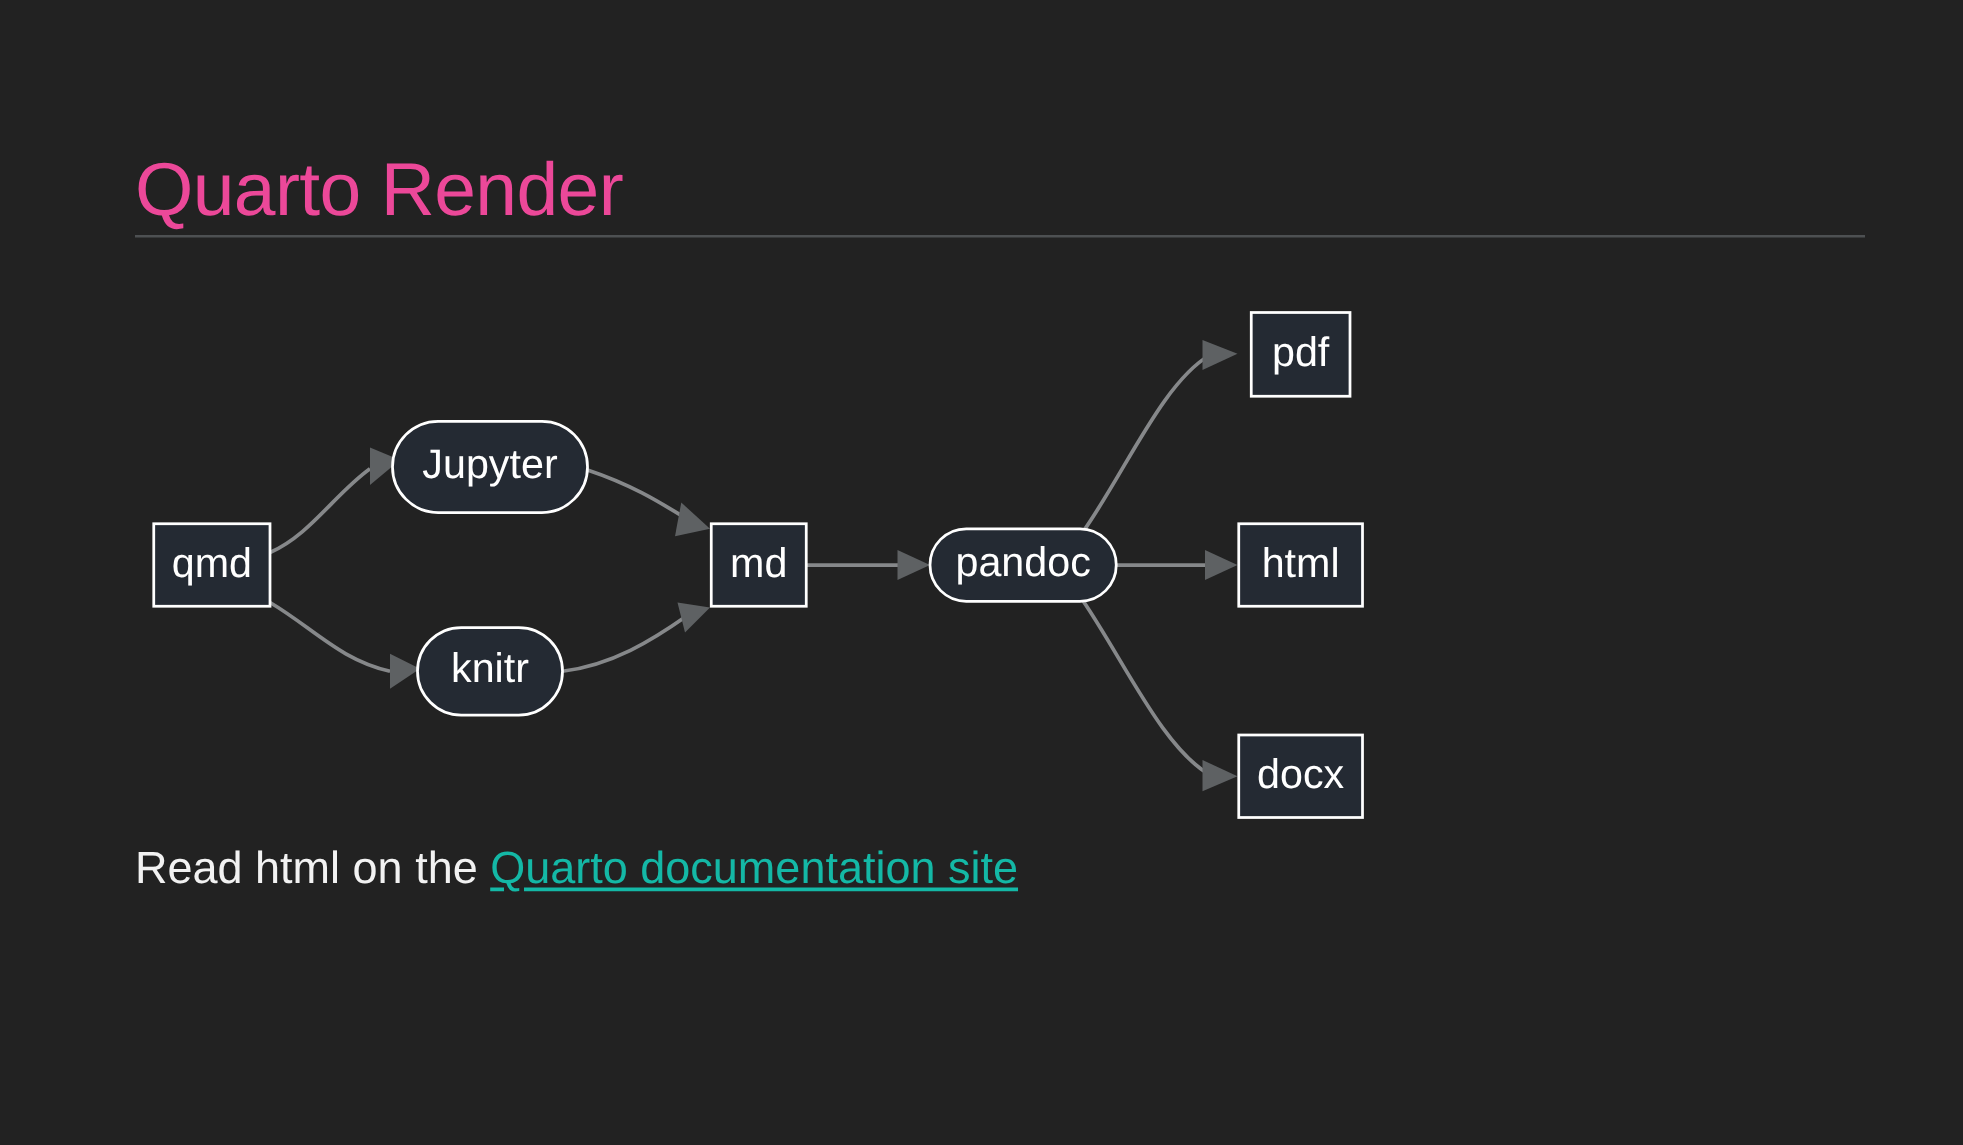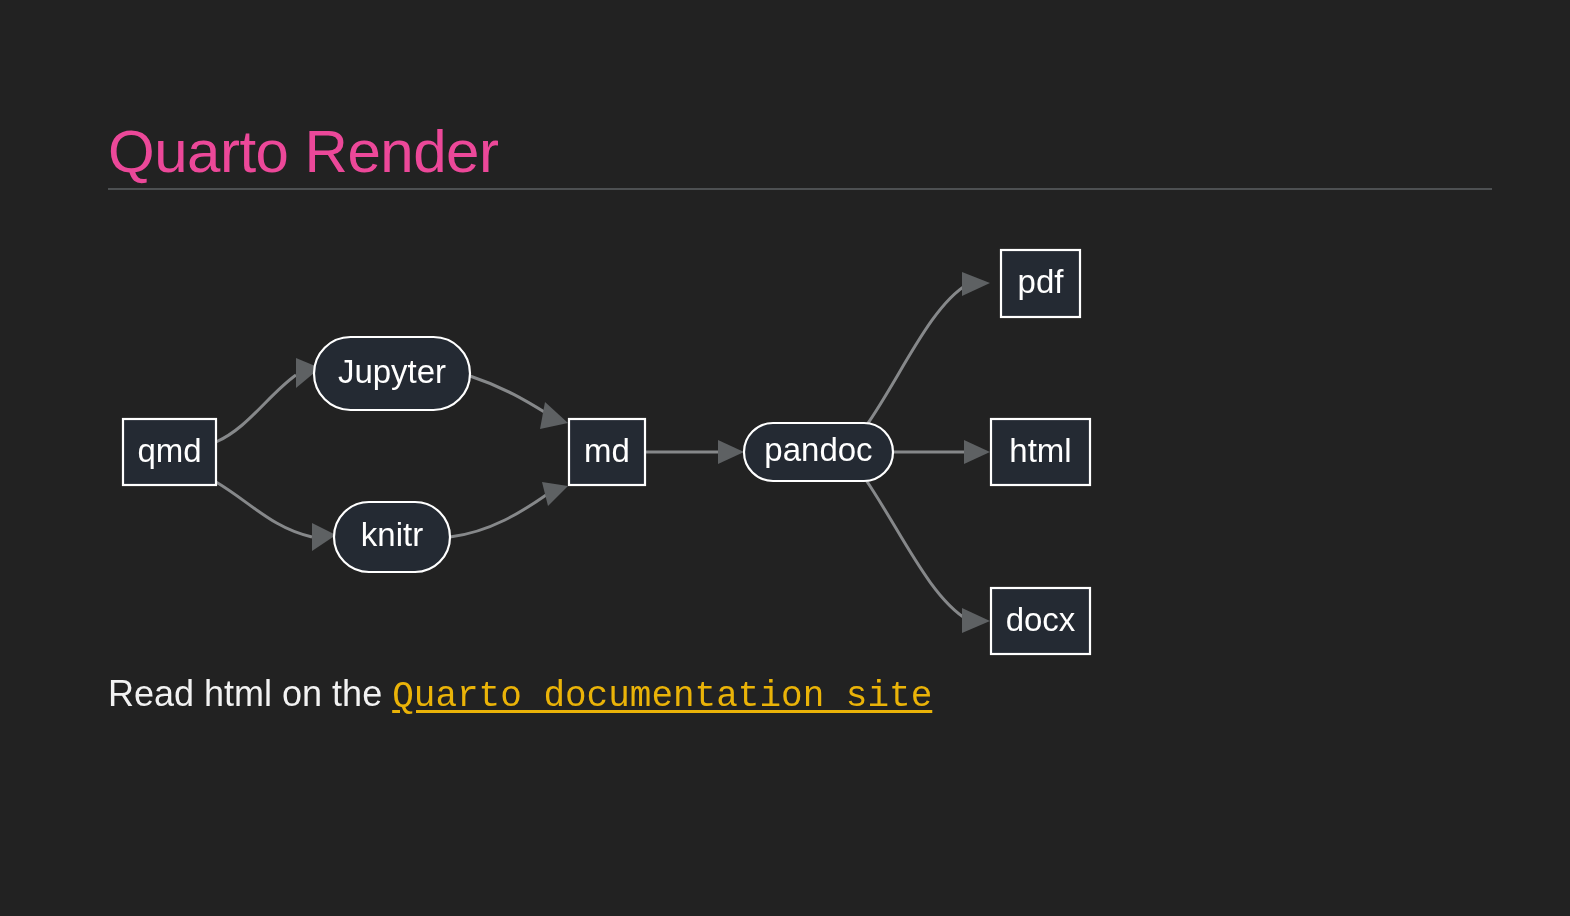--- a/index.html
+++ b/index.html
@@ -77,24 +77,23 @@
   }
   .footer-text {
     position: absolute;
     left: 108px;
     top: 673px;
     font-size: 36px;
     color: #f2f2f2;
     white-space: nowrap;
   }
   .footer-link {
-    color: #eab308;
+    color: #14b8a6;
     text-decoration: underline;
     text-underline-offset: 4px;
-    font-family: Liberation Mono, monospace;
   }
 </style>
 </head>
 <body>
 
 <div class="slide">
 
   <div class="slide-title">Quarto Render</div>
 
   <div class="title-rule"></div>

